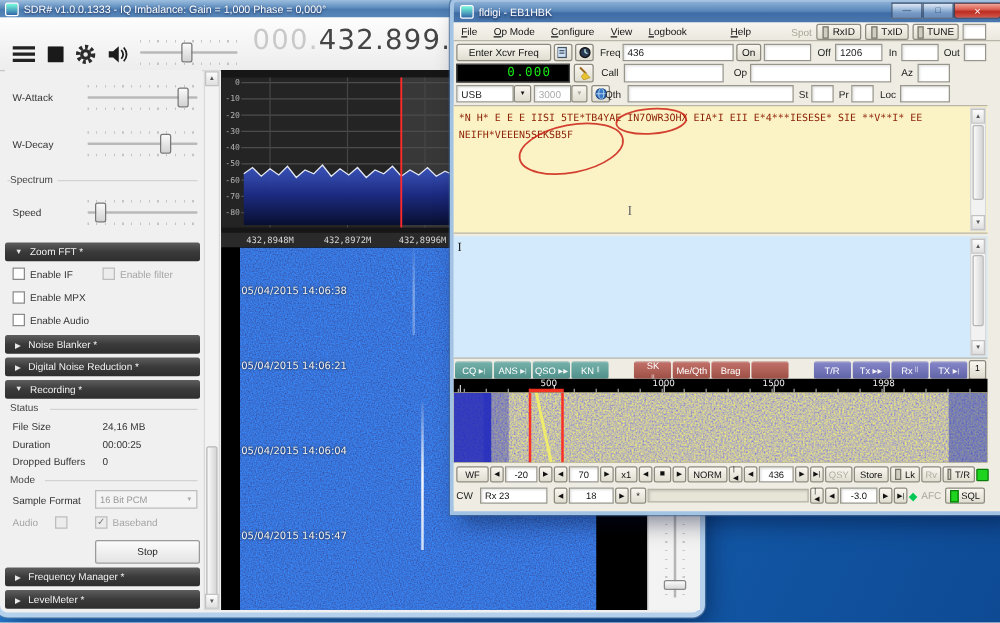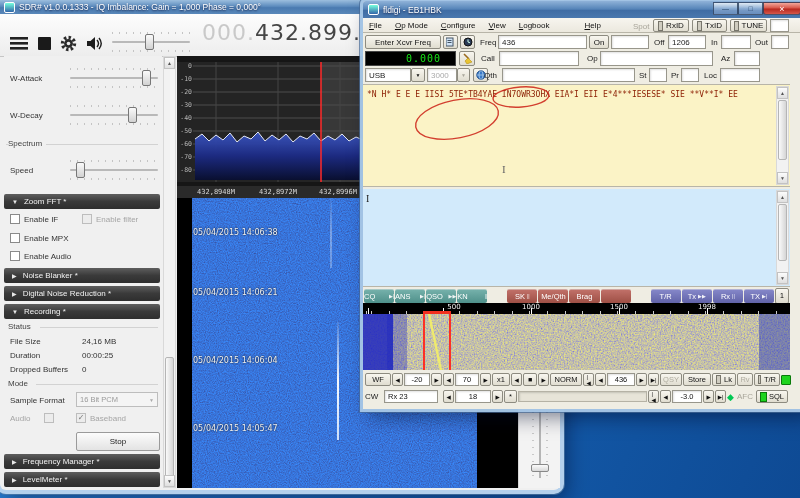--- a/index.html
+++ b/index.html
@@ -88,24 +88,24 @@
   .rx-pane{left:0;top:83px;width:427px;height:103px;background:#fbf3c6;border-top:1px solid #b8b5a8;border-bottom:1px solid #b8b5a8;box-sizing:border-box;}
   .rx-text{position:absolute;left:4px;top:3px;right:16px;font-family:"DejaVu Sans Mono",monospace;font-size:8px;line-height:13px;color:#8b1c00;white-space:pre;}
   .rx-as{color:#0a9a0a;}
   .tx-pane{left:0;top:188px;width:427px;height:98px;background:#d2eafb;border-bottom:1px solid #b8b5a8;box-sizing:border-box;}
   .caret{position:absolute;font-family:"Liberation Serif",serif;color:#333;}
   .pane-scroll{position:absolute;right:1px;top:1px;bottom:1px;width:13px;}
   
   .macro-row{left:0;top:287px;width:427px;height:15px;display:flex;gap:1px;padding:0 1px;box-sizing:border-box;align-items:center;}
   .macro{flex:1;height:14px;border-radius:2px;display:flex;align-items:center;justify-content:center;gap:2px;color:#fff;font-size:7.5px;cursor:pointer;border-top:1px solid rgba(255,255,255,.5);box-sizing:border-box;}
   .macro .mg{font-size:5px;opacity:.9;}
-  .macro.teal{background:linear-gradient(#74b0aa,#4f908a);justify-content:space-between;}
+  .macro.teal{background:linear-gradient(#74b0aa,#4f908a);}
   .macro.red{background:linear-gradient(#c07068,#9e4f45);}
   .macro.blue{background:linear-gradient(#8486c8,#6163a8);}
-  .macro.gap{margin-left:19px;}
+  .macro.gap{margin-left:19px;flex-direction:column;}
   .macro-set{width:12px;flex:none;height:14px;background:linear-gradient(#f8f6ef,#ddd9cc);border:1px solid #8d8b80;border-radius:2px;font-size:7px;display:flex;align-items:center;justify-content:center;cursor:pointer;}
   
   .fl-scale{left:0;top:302px;width:427px;height:11px;background:#000;
     background-image:repeating-linear-gradient(90deg,rgba(255,255,255,.8) 0 1px,transparent 1px 17.6px),repeating-linear-gradient(90deg,#fff 0 1px,transparent 1px 88px);
     background-size:auto 3px,auto 6px;background-position:8px 100%,80px 100%;background-repeat:repeat-x,repeat-x;}
   .scl{position:absolute;top:0;transform:translateX(-50%);font-size:7px;color:#f2f2f2;font-family:"DejaVu Sans",sans-serif;}
   .fl-wf{left:0;top:313px;width:427px;height:56px;background:#8f8a50;overflow:hidden;}
   .redline{position:absolute;top:0;bottom:0;width:2px;background:rgba(255,40,30,.95);}
   
   .ctl-row{position:absolute;left:0;width:427px;height:17px;display:flex;align-items:center;gap:1px;padding:0 2px;box-sizing:border-box;background:#efede3;}
@@ -452,21 +452,21 @@
   <span class="fl-lbl abs" style="left:120px;top:70px;left:121px">Qth</span>
   <div class="fl-field abs" style="left:139px;top:67px;width:133px;height:14px"></div>
   <span class="fl-lbl abs" style="left:276px;top:70px">St</span>
   <div class="fl-field abs" style="left:286px;top:67px;width:18px;height:14px"></div>
   <span class="fl-lbl abs" style="left:308px;top:70px">Pr</span>
   <div class="fl-field abs" style="left:318px;top:67px;width:18px;height:14px"></div>
   <span class="fl-lbl abs" style="left:341px;top:70px">Loc</span>
   <div class="fl-field abs" style="left:357px;top:67px;width:40px;height:14px"></div>
 
   <div class="rx-pane abs">
-    <div class="rx-text"><div>*N H* E E E IISI 5TE*TB4YAE IN7OWR3OHX EIA*I EII E*4***IESESE* SIE **V**I* EE</div></div>
+    <div class="rx-text"><div>*N H* E E E IISI 5TE*TB4YAE IN7OWR3OHX EIA*I EII E*4***IESESE* SIE **V**I* EE</div><div>NEIFH*VEEEN5SEKSB5F</div></div>
     <svg class="abs" style="left:0;top:0;pointer-events:none" width="410" height="101">
       <g fill="none" stroke="#cc2015" stroke-width="1.4" opacity="0.85">
         <ellipse cx="158" cy="12" rx="28" ry="10" transform="rotate(-4 158 12)"></ellipse>
         <ellipse cx="94" cy="34" rx="42" ry="19" transform="rotate(-11 94 34)"></ellipse>
       </g>
     </svg>
     <span class="caret" style="left:139px;top:78px;font-size:11px;color:#666">I</span>
     <div class="pane-scroll vscroll">
       <div class="sar" style="top:0"><span>▲</span></div>
       <div class="sth" style="top:13px;height:58px"></div>
@@ -527,21 +527,21 @@
     <div class="macro blue">
         <span>TX</span>
         <span class="mg">▶|</span>
       </div>
     <div class="macro-set">
         <span>1</span>
       </div>
   </div>
 
   <div class="fl-scale abs">
-    <span class="scl" style="left:91px">500</span>
+    <span class="scl" style="left:76px">500</span>
     <span class="scl" style="left:168px">1000</span>
     <span class="scl" style="left:256px">1500</span>
     <span class="scl" style="left:344px">1998</span>
     <div class="abs" style="left:60px;bottom:0;width:28px;height:3px;background:#f23020"></div>
   </div>
 
   <div class="fl-wf abs">
     <svg width="427" height="56">
       <filter id="wfyel" x="0" y="0" width="100%" height="100%">
         <feTurbulence type="fractalNoise" baseFrequency="0.7" numOctaves="2" seed="4" stitchTiles="stitch"></feTurbulence>

